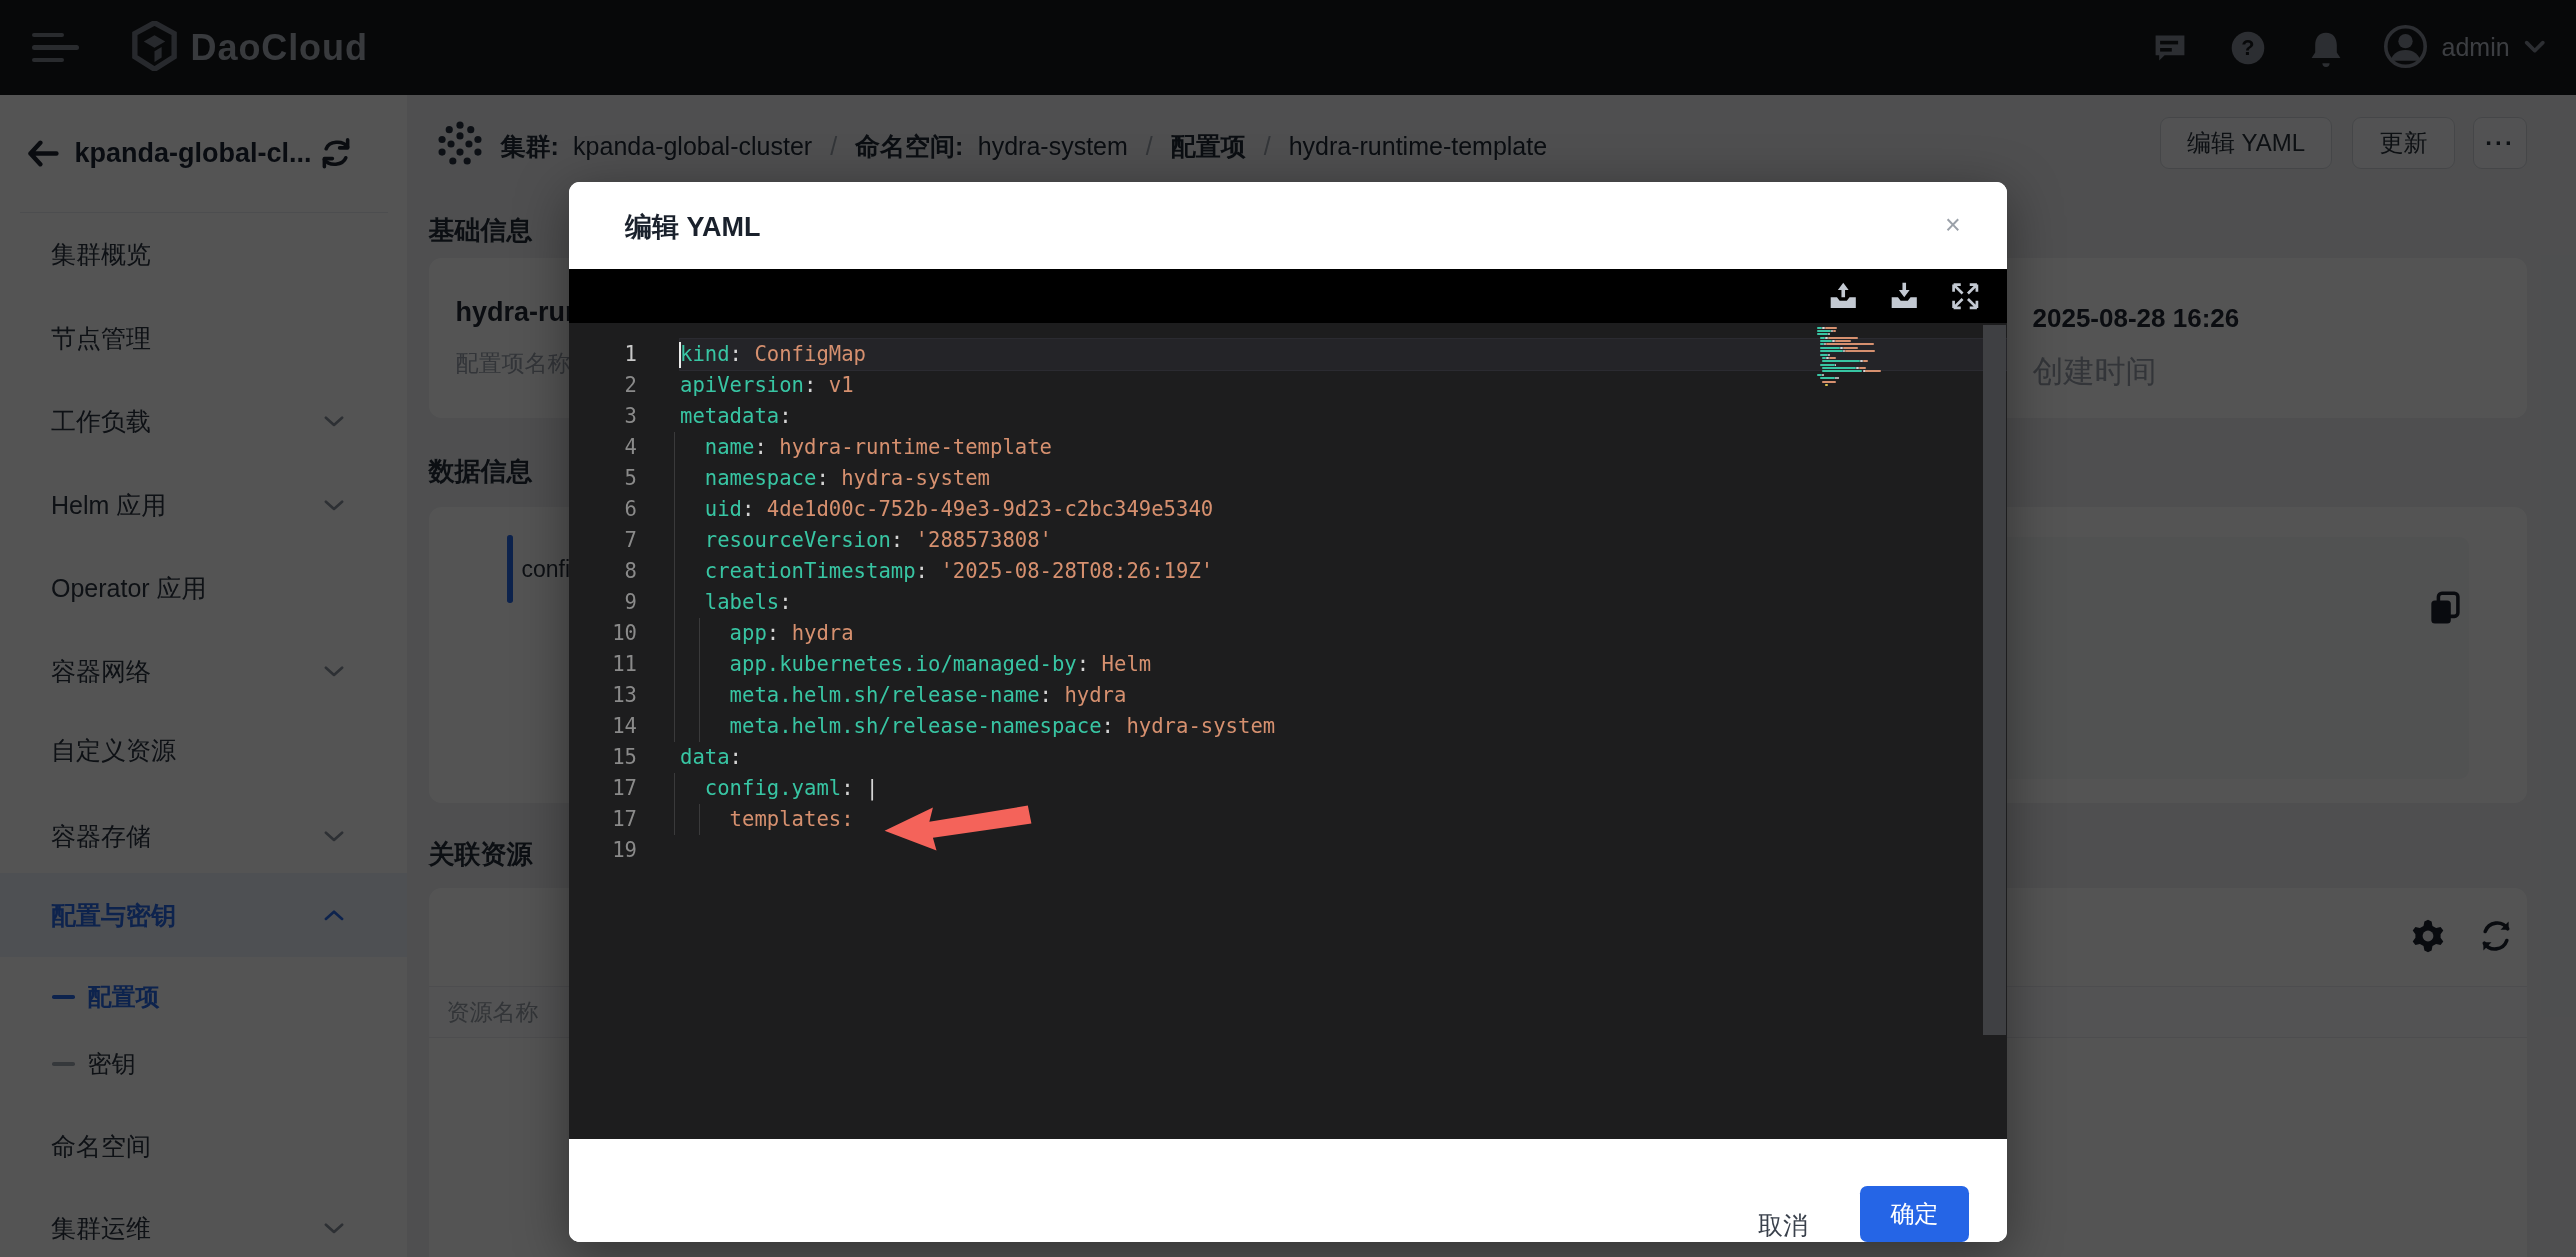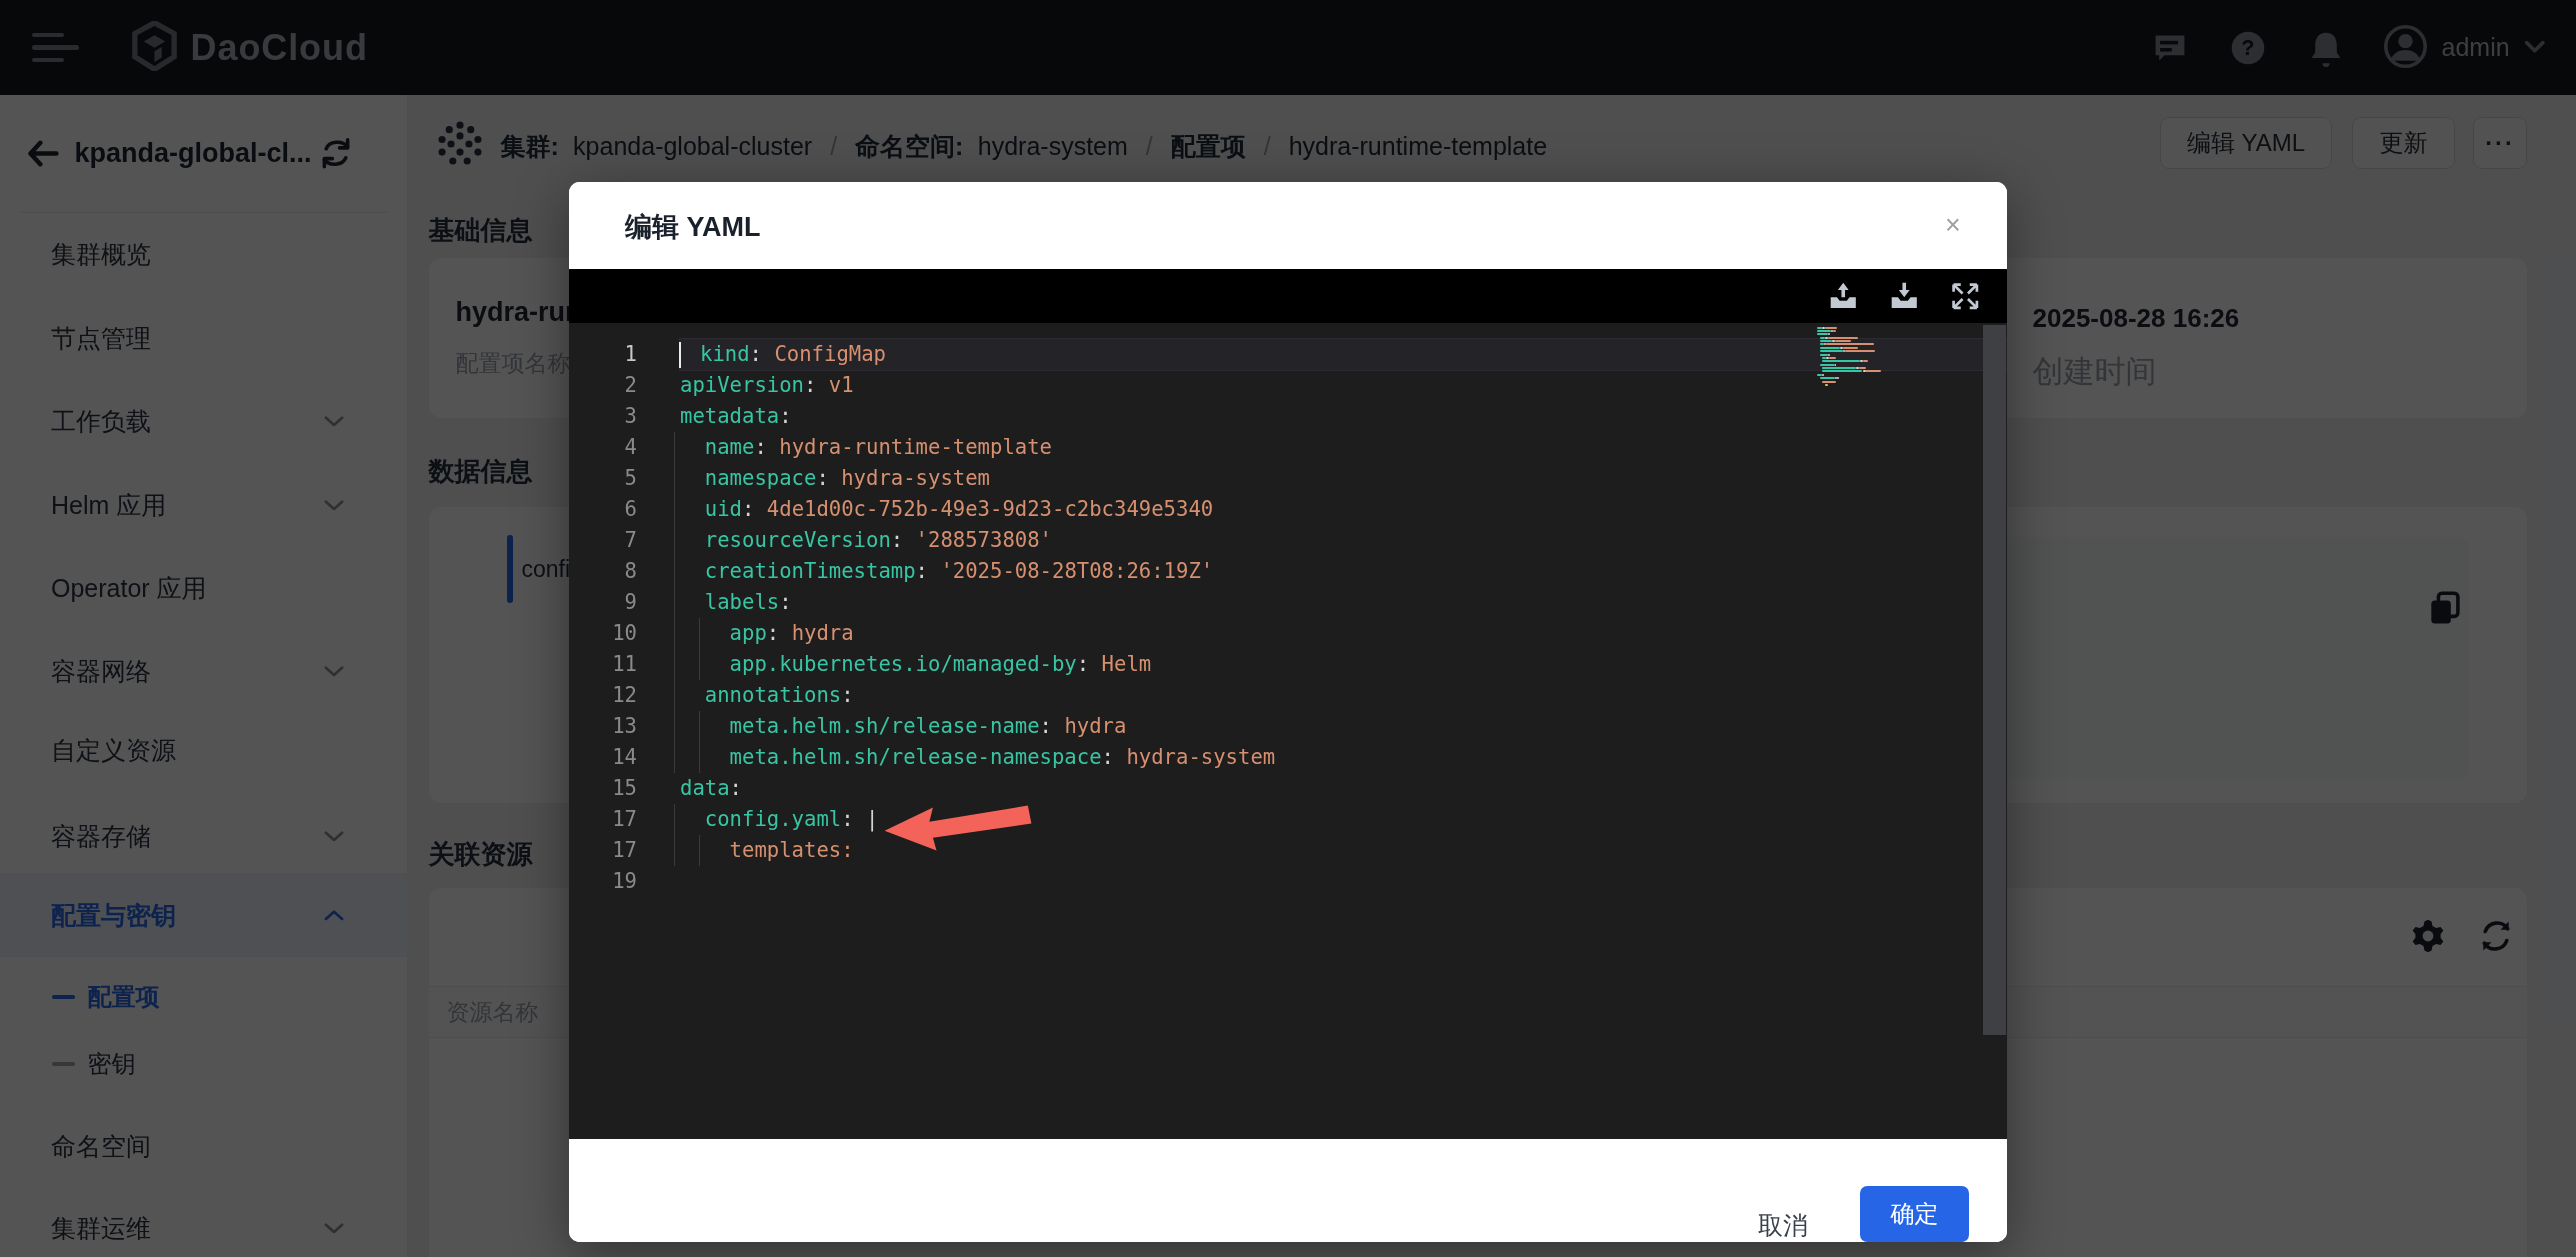--- a/index.html
+++ b/index.html
@@ -73,21 +73,21 @@
   #modal-header { position:absolute; left:0; top:0; width:100%; height:87px; background:#ffffff; }
   #modal-title { position:absolute; left:56px; top:27px; font-size:27px; font-weight:bold; color:#1a212c; }
   #modal-close { position:absolute; right:36px; top:25px; width:36px; height:36px; font-size:27px; color:#9ba1a9; display:flex; align-items:center; justify-content:center; cursor:pointer; }
   #ed-toolbar { position:absolute; left:0; top:87px; width:100%; height:54px; background:#000000; display:flex; align-items:center; justify-content:flex-end; gap:30.5px; padding-right:27px; }
   .tb-ic { width:30.5px; height:30.5px; cursor:pointer; display:flex; align-items:center; justify-content:center; }
   #editor { position:absolute; left:0; top:141px; width:100%; height:816px; background:#1d1d1e; overflow:hidden; }
   #code-lines { position:absolute; left:0; top:16px; width:100%; }
   .cl { display:flex; height:31px; line-height:31px; font-family:"DejaVu Sans Mono", monospace; font-size:20.6px; }
   .ln { width:68px; text-align:right; color:#8a8a8a; flex:none; }
   .lc { margin-left:43px; position:relative; white-space:pre; flex:1; }
-  .cl.active .lc { background:#242428; box-shadow:0 0 0 0.9px #2e2e33;padding-left:20px; }
+  .cl.active .lc { background:#242428; box-shadow:0 0 0 0.9px #2e2e33; }
   .cl.active .ln { color:#c8c8c8; }
   .guide { position:absolute; top:0; width:0.9px; height:31px; background:rgba(255,255,255,0.13); }
   .cursor { position:absolute; left:-0.9px; top:2.7px; width:1.8px; height:26px; background:#eaeaea; }
   .tk-k { color:#38c5a3; } .tk-s { color:#d6906f; } .tk-p { color:#d4d4d4; } .tk-y { color:#d9bd4f; } .tk-t { color:#d4d4d4; }
   #minimap { position:absolute; left:1248px; top:3.6px; width:100px; height:152px; }
   #minimap i { position:absolute; height:2px; border-radius:0.9px; }
   #ed-scrollbar { position:absolute; right:0.9px; top:1.8px; width:23px; height:710px; background:#3f4043; }
   #modal-footer { position:absolute; left:0; top:957px; width:100%; height:103px; background:#ffffff; display:flex; align-items:flex-end; justify-content:flex-end; padding-right:38px; }
   #cancel-btn { font-size:25px; color:#39404b; margin-right:52px; cursor:pointer; }
   #confirm-btn { width:109px; height:56px; border:none; border-radius:7.2px; background:#2565e6; color:#ffffff; font-size:24px; cursor:pointer; font-family:inherit; }
@@ -388,24 +388,20 @@
             <span class="ln">9</span>
             <span class="lc"><i class="guide" style="left: -6.3px;"></i><span class="tk-t">  </span><span class="tk-k">labels</span><span class="tk-p">:</span></span>
           </div>
           <div class="cl">
             <span class="ln">10</span>
             <span class="lc"><i class="guide" style="left: -6.3px;"></i><i class="guide" style="left: 18.6px;"></i><span class="tk-t">    </span><span class="tk-k">app</span><span class="tk-p">: </span><span class="tk-s">hydra</span></span>
           </div>
           <div class="cl">
             <span class="ln">11</span>
             <span class="lc"><i class="guide" style="left: -6.3px;"></i><i class="guide" style="left: 18.6px;"></i><span class="tk-t">    </span><span class="tk-k">app.kubernetes.io/managed-by</span><span class="tk-p">: </span><span class="tk-s">Helm</span></span>
-          </div>
-          <div class="cl">
-            <span class="ln">12</span>
-            <span class="lc"><i class="guide" style="left: -6.3px;"></i><span class="tk-t">  </span><span class="tk-k">annotations</span><span class="tk-p">:</span></span>
           </div>
           <div class="cl">
             <span class="ln">13</span>
             <span class="lc"><i class="guide" style="left: -6.3px;"></i><i class="guide" style="left: 18.6px;"></i><span class="tk-t">    </span><span class="tk-k">meta.helm.sh/release-name</span><span class="tk-p">: </span><span class="tk-s">hydra</span></span>
           </div>
           <div class="cl">
             <span class="ln">14</span>
             <span class="lc"><i class="guide" style="left: -6.3px;"></i><i class="guide" style="left: 18.6px;"></i><span class="tk-t">    </span><span class="tk-k">meta.helm.sh/release-namespace</span><span class="tk-p">: </span><span class="tk-s">hydra-system</span></span>
           </div>
           <div class="cl">

